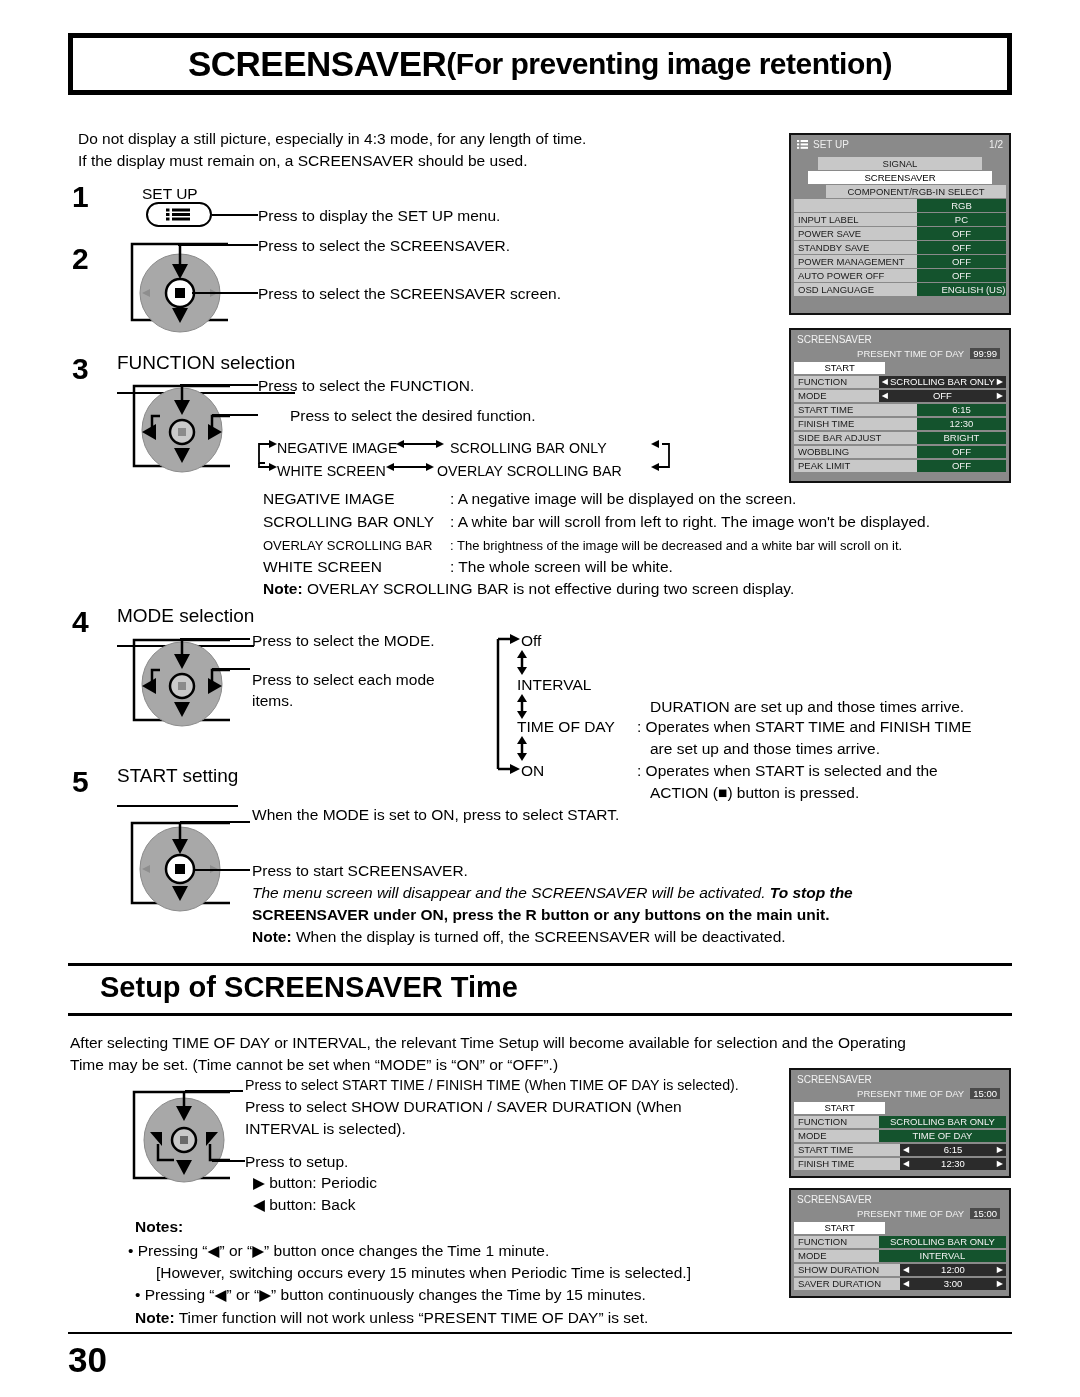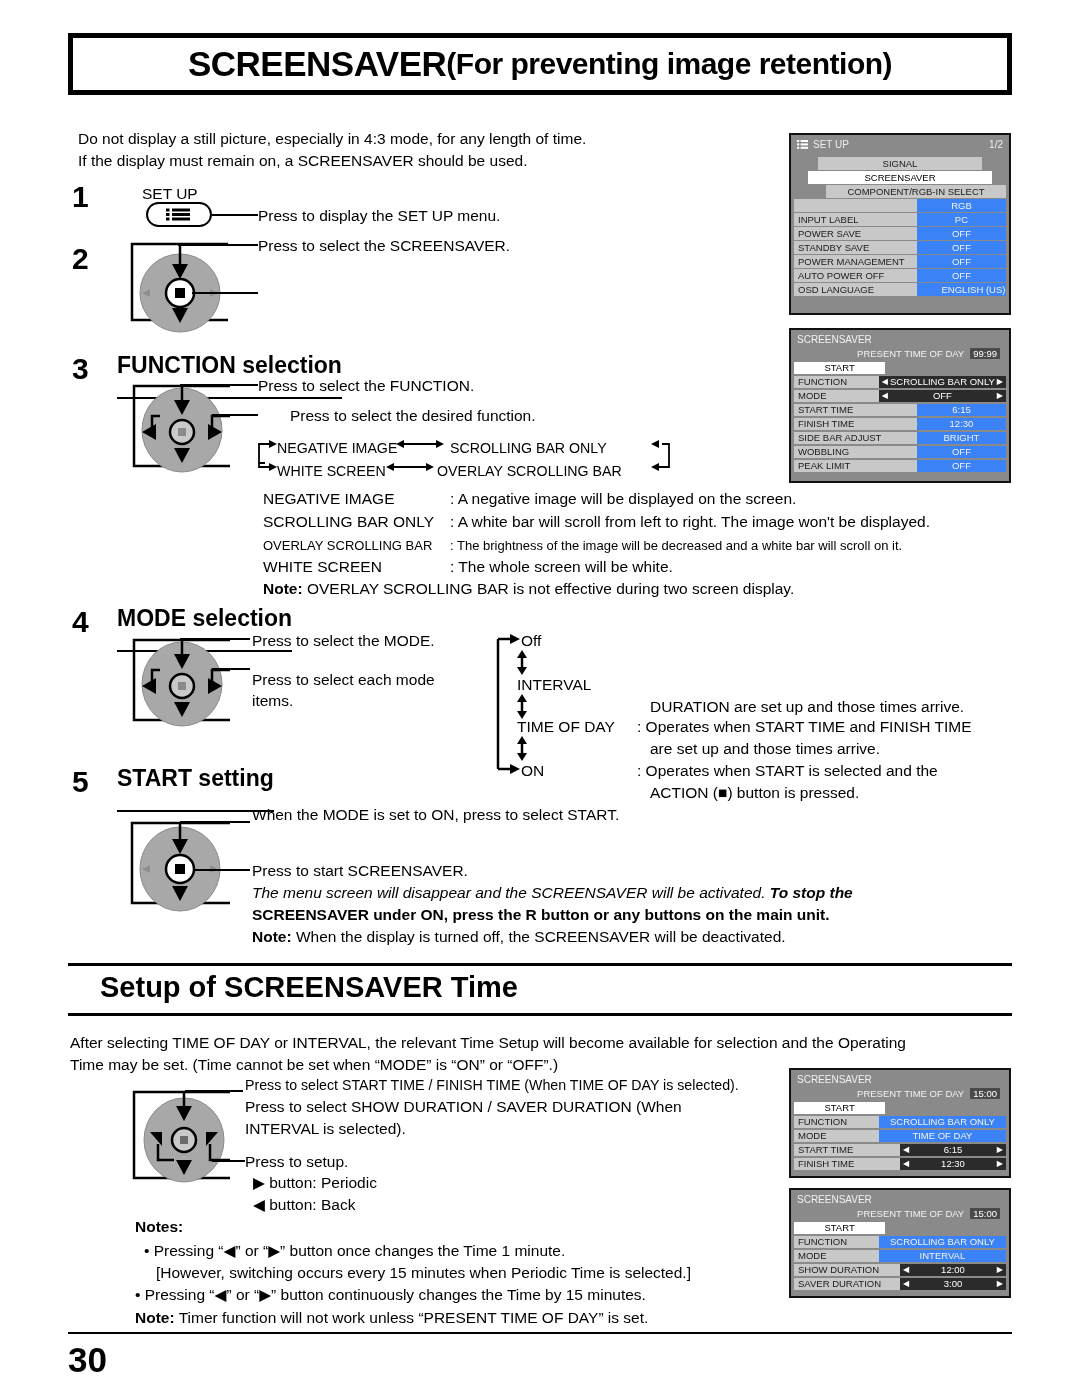--- a/index.html
+++ b/index.html
@@ -57,22 +57,22 @@
   .sm { font-size: 14.2px; }
   .xs { font-size: 13px; }
 
   .stepnum {
     position: absolute;
     font-size: 30px;
     font-weight: bold;
   }
   .stephead {
     position: absolute;
-    font-size: 23px;
-    font-weight: bold;
+    font-size: 19px;
+    font-weight: normal;
     border-bottom: 2.5px solid #000;
     padding-bottom: 18px;
   }
 
   
   .setup-btn {
     position: absolute;
     width: 66px;
     height: 25px;
     border: 2.5px solid #000;
@@ -124,21 +124,21 @@
   }
   .osd-label {
     background: #c8c8c8;
     color: #1a1a1a;
     display: flex;
     align-items: center;
     padding-left: 4px;
     box-sizing: border-box;
   }
   .osd-value {
-    background: #3b82f6;
+    background: #14532d;
     color: #f2f2f2;
     display: flex;
     align-items: center;
     justify-content: center;
     box-sizing: border-box;
   }
   .osd-value.dark {
     background: #2b2b2b;
     color: #ffffff;
     justify-content: space-between;
@@ -253,20 +253,21 @@
 
     <polygon points="38,51 38,59 30,55" fill="#8e8e8e"></polygon>
     <polygon points="98,51 98,59 106,55" fill="#8e8e8e"></polygon>
 
     <circle cx="68" cy="55" r="14" fill="#ffffff" stroke="#000" stroke-width="2.5"></circle>
     <rect x="63" y="50" width="10" height="10" fill="#000"></rect>
   </svg>
   <div class="hline" style="left:178px; top:244px; width:80px;"></div>
   <div class="txt" style="left:258px; top:235px;">Press to select the SCREENSAVER.</div>
   <div class="hline" style="left:192px; top:292px; width:66px;"></div>
+  <div class="txt" style="left:258px; top:283px;">Press to select the SCREENSAVER screen.</div>
 
   <div class="stepnum" style="left:72px; top:352px;">3</div>
   <div class="stephead" style="left:117px; top:352px;">FUNCTION selection</div>
 
   <svg class="dpad" style="left:112px; top:378px;" width="160" height="106" viewBox="0 0 160 106">
     <path d="M118 8 L22 8 L22 88 L118 88" fill="none" stroke="#000" stroke-width="2.5"></path>
     <ellipse cx="70" cy="52" rx="40" ry="42" fill="#a8a8a8" stroke="#8a8a8a" stroke-width="1"></ellipse>
 
     <line x1="70" y1="8" x2="70" y2="22" stroke="#000" stroke-width="2.5"></line>
     <polygon points="62,22 78,22 70,37" fill="#000"></polygon>
@@ -415,21 +416,21 @@
   <div class="hline" style="left:185px; top:1090px; width:58px;"></div>
   <div class="txt sm" style="left:245px; top:1075px;">Press to select START TIME / FINISH TIME (When TIME OF DAY is selected).</div>
   <div class="txt" style="left:245px; top:1096px;">Press to select SHOW DURATION / SAVER DURATION (When</div>
   <div class="txt" style="left:245px; top:1118px;">INTERVAL is selected).</div>
   <div class="hline" style="left:212px; top:1160px; width:33px;"></div>
   <div class="txt" style="left:245px; top:1151px;">Press to setup.</div>
   <div class="txt" style="left:253px; top:1172px;">▶ button: Periodic</div>
   <div class="txt" style="left:253px; top:1194px;">◀ button: Back</div>
 
   <div class="txt b" style="left:135px; top:1216px;">Notes:</div>
-  <div class="txt" style="left:144px; top:1240px;">• Pressing “◀” or “▶” button once changes the Time 1 minute.</div>
+  <div class="txt" style="left:128px; top:1240px;">• Pressing “◀” or “▶” button once changes the Time 1 minute.</div>
   <div class="txt" style="left:156px; top:1262px;">[However, switching occurs every 15 minutes when Periodic Time is selected.]</div>
   <div class="txt" style="left:135px; top:1284px;">• Pressing “◀” or “▶” button continuously changes the Time by 15 minutes.</div>
   <div class="txt" style="left:135px; top:1307px;"><span class="b">Note:</span><span> Timer function will not work unless “PRESENT TIME OF DAY” is set.</span></div>
 
   <div class="osd" style="left:789px; top:133px; width:222px; height:182px;">
     <div class="osd-title">
       <span class="left">
         <svg width="11" height="9" viewBox="0 0 11 9">
           <rect x="0" y="0" width="2.2" height="2" fill="#fff"></rect>
           <rect x="0" y="3.4" width="2.2" height="2" fill="#fff"></rect>

